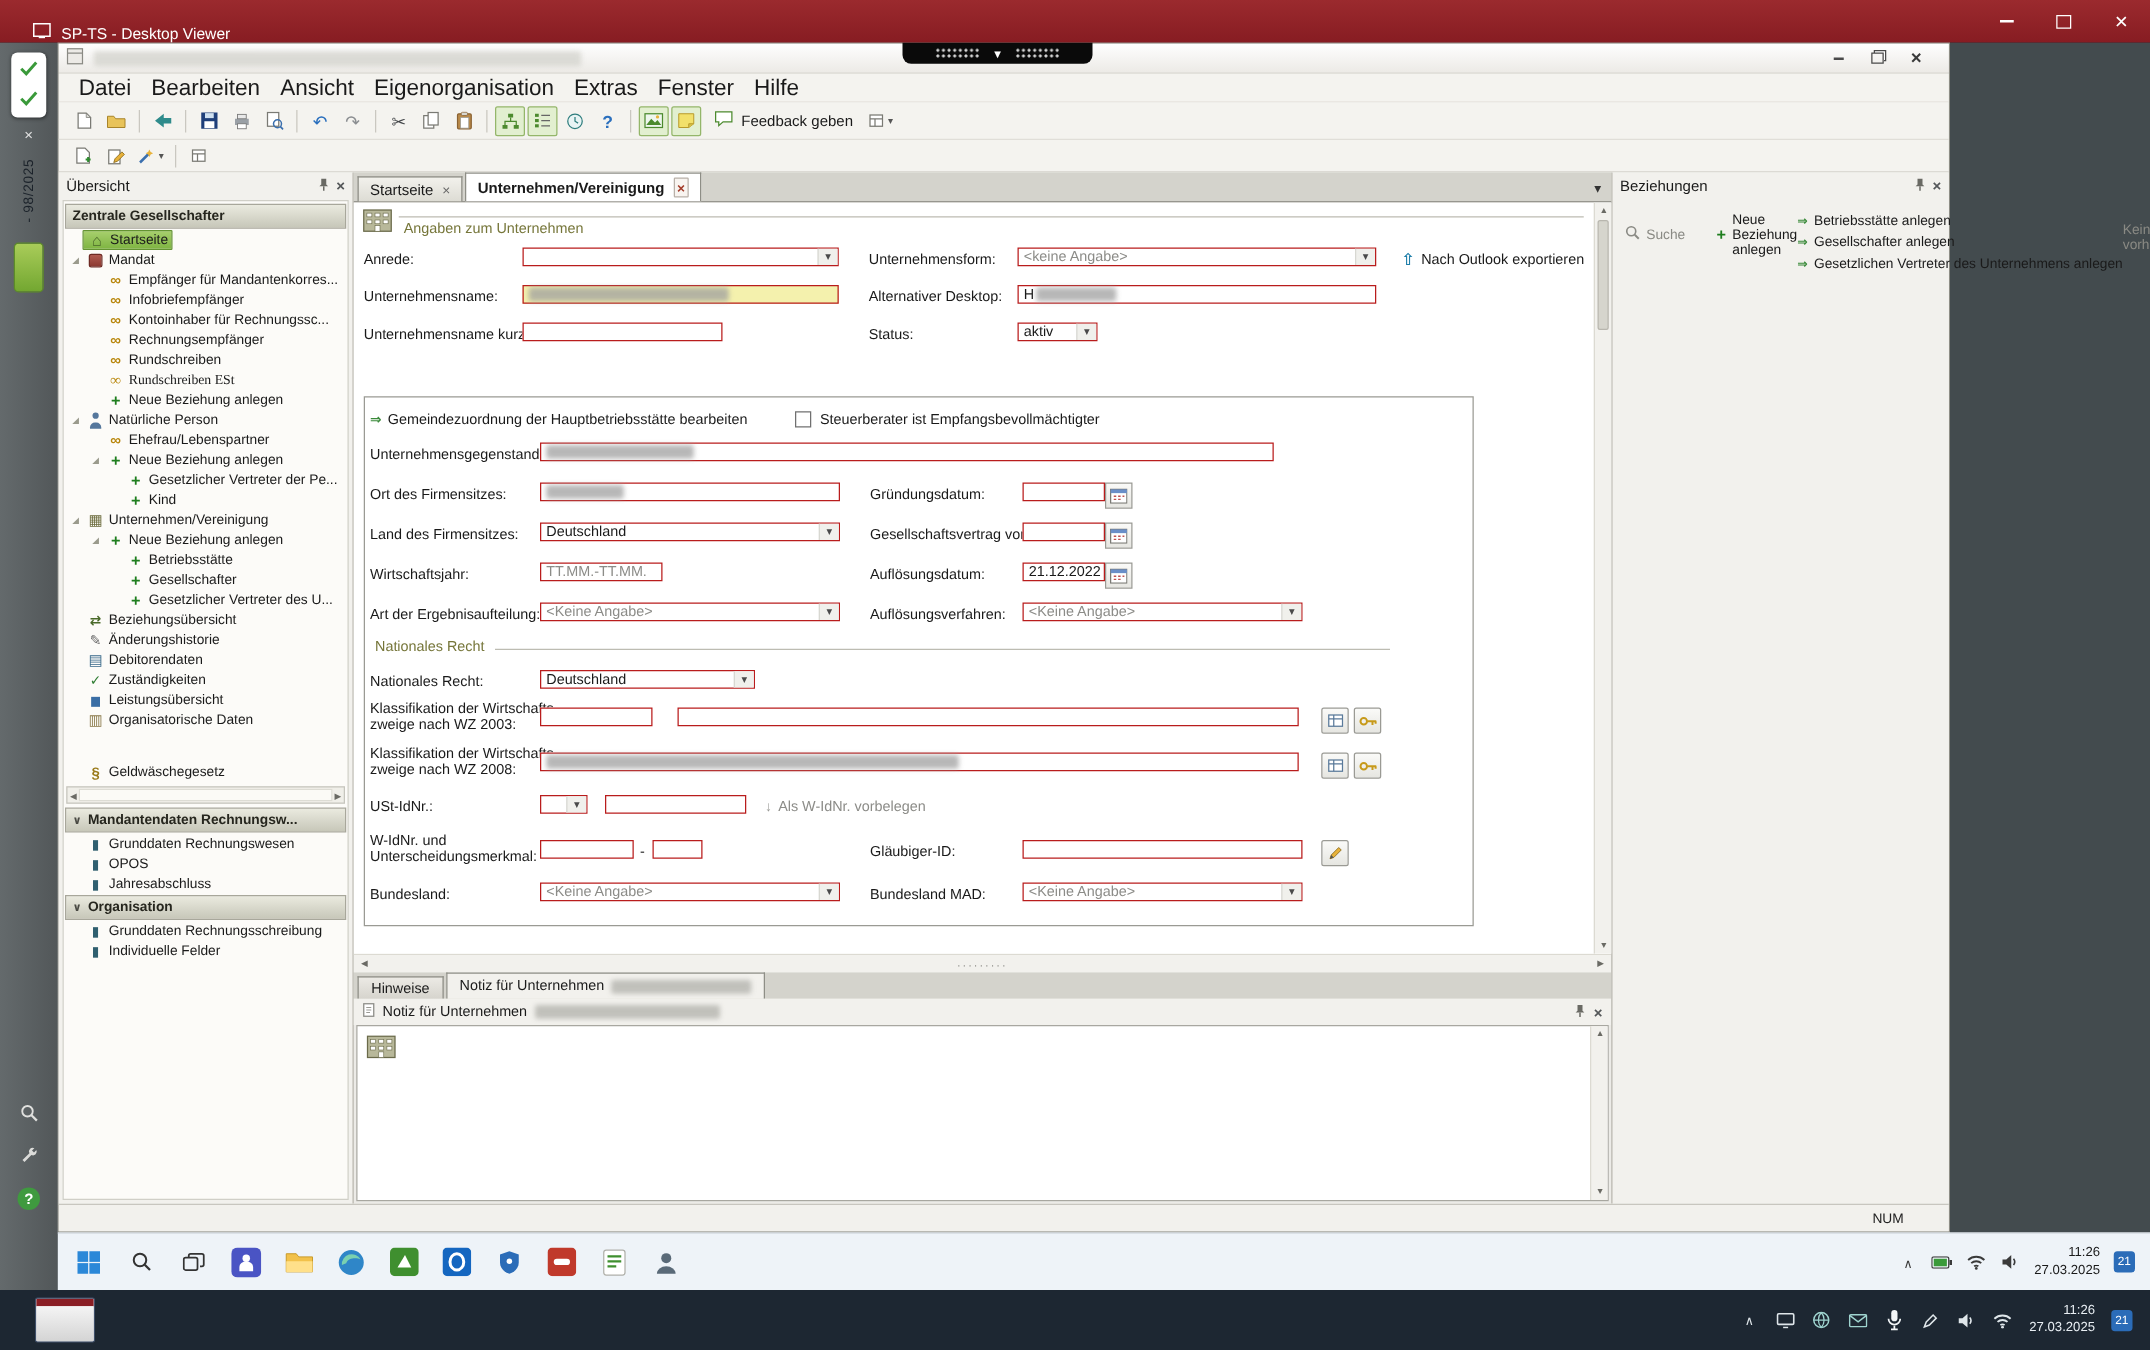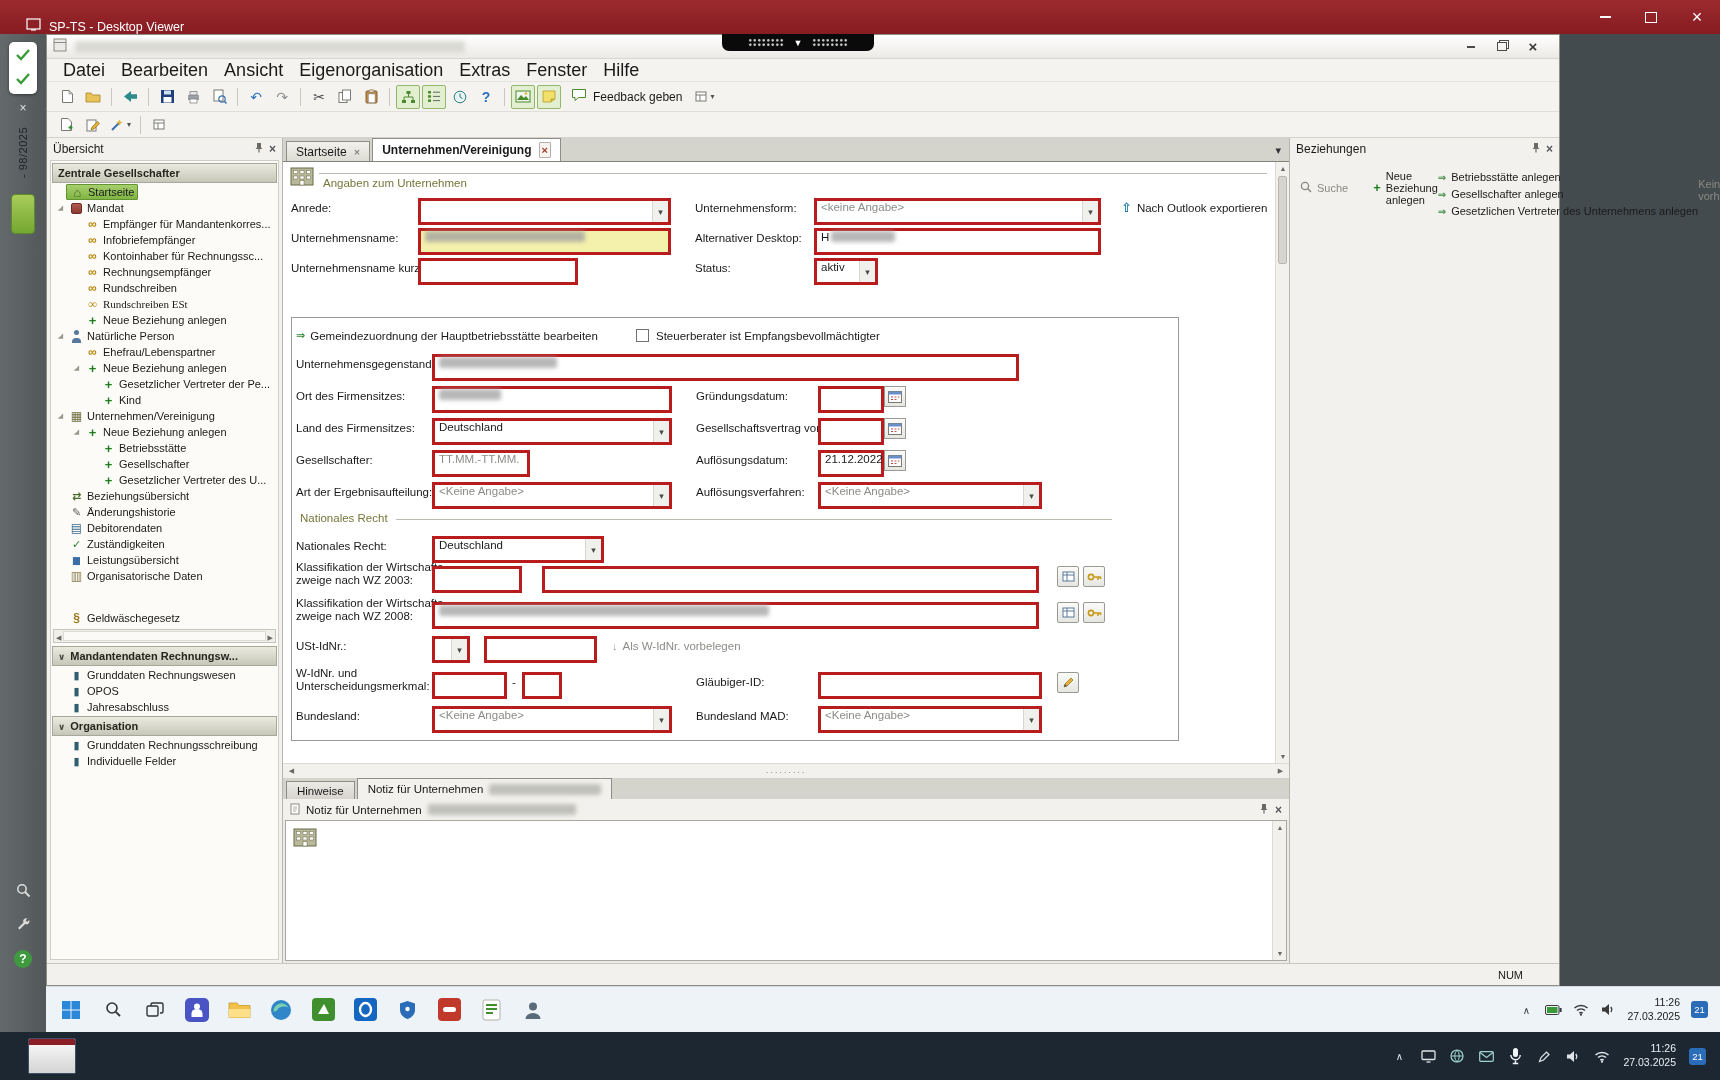--- a/index.html
+++ b/index.html
@@ -100,21 +100,21 @@
 
 .form-area{flex:1;position:relative;background:#fff;overflow:hidden}
 .vscroll{position:absolute;right:0;top:0;bottom:0;width:14px;background:#f2f1ed;border-left:1px solid #dcdad2;z-index:5}
 .vs-arrow{position:absolute;left:0;width:14px;height:13px;display:flex;align-items:center;justify-content:center}
 .vs-arrow.up{top:0}.vs-arrow.down{bottom:0}
 .vs-arrow.up::before{content:"▲";font-size:7px;color:#6a6a64}
 .vs-arrow.down::before{content:"▼";font-size:7px;color:#6a6a64}
 .vs-thumb{position:absolute;top:14px;left:2px;right:2px;height:88px;background:#d6d5cd;border:1px solid #b8b6ae;border-radius:2px}
 
 .flabel{position:absolute;font-size:11.5px;white-space:nowrap}
-.tfield,.combo,.dfield{position:absolute;height:27px;background:#fff;border:3px solid #b91c1c;display:flex;font-size:11.5px}
+.tfield,.combo,.dfield{position:absolute;height:15px;background:#fff;border:1px solid #b91c1c;display:flex;align-items:center;font-size:11.5px}
 .tfield{padding:0 4px}
 .tfield.yellow{background:#f4f1ad}
 .dfield{padding:0 4px}
 .combo .cval{flex:1;padding:0 4px;white-space:nowrap;overflow:hidden}
 .combo .cbtn{width:16px;height:100%;background:#f0f0ec;border-left:1px solid #d8d8d2;display:flex;align-items:center;justify-content:center;flex:none}
 .combo .cbtn::before{content:"▾";font-size:9px;color:#4a4a4a}
 .gray{color:#8c8c88}
 .blur{display:inline-block;height:11px;border-radius:2px;background:#9f9f9f;filter:blur(2px);opacity:.75;vertical-align:middle}
 .iconbtn{position:absolute;width:22px;height:21px;border:1px solid #9a9a94;background:linear-gradient(#fafaf8,#e6e6e1);border-radius:2px;display:flex;align-items:center;justify-content:center}
 .calbtn{position:absolute;width:22px;height:21px;border:1px solid #9a9a94;background:linear-gradient(#fafaf8,#e6e6e1);display:flex;align-items:center;justify-content:center}
@@ -738,21 +738,21 @@
             <span class="flabel" style="left:404px;top:104px">Gesellschaftsvertrag vom:</span>
             <div class="dfield" style="left:526px;top:100px;width:66px"></div>
             <span class="calbtn" style="left:592px;top:100px">
                 <svg width="14" height="13">
                   <rect x="0.5" y="1.5" width="13" height="11" fill="#fff" stroke="#7a7a74"></rect>
                   <rect x="0.5" y="1.5" width="13" height="3" fill="#6a8ec8"></rect>
                   <path d="M3 7 h2 M6.5 7 h2 M10 7 h1.5 M3 9.5 h2 M6.5 9.5 h2" stroke="#c05050" stroke-width="1.1"></path>
                 </svg>
               </span>
 
-            <span class="flabel" style="left:4px;top:136px">Gesellschafter:</span>
+            <span class="flabel" style="left:4px;top:136px">Wirtschaftsjahr:</span>
             <div class="tfield" style="left:140px;top:132px;width:98px">
                 <span class="gray">TT.MM.-TT.MM.</span>
               </div>
             <span class="flabel" style="left:404px;top:136px">Auflösungsdatum:</span>
             <div class="dfield" style="left:526px;top:132px;width:66px">
                 <span>21.12.2022</span>
               </div>
             <span class="calbtn" style="left:592px;top:132px">
                 <svg width="14" height="13">
                   <rect x="0.5" y="1.5" width="13" height="11" fill="#fff" stroke="#7a7a74"></rect>

